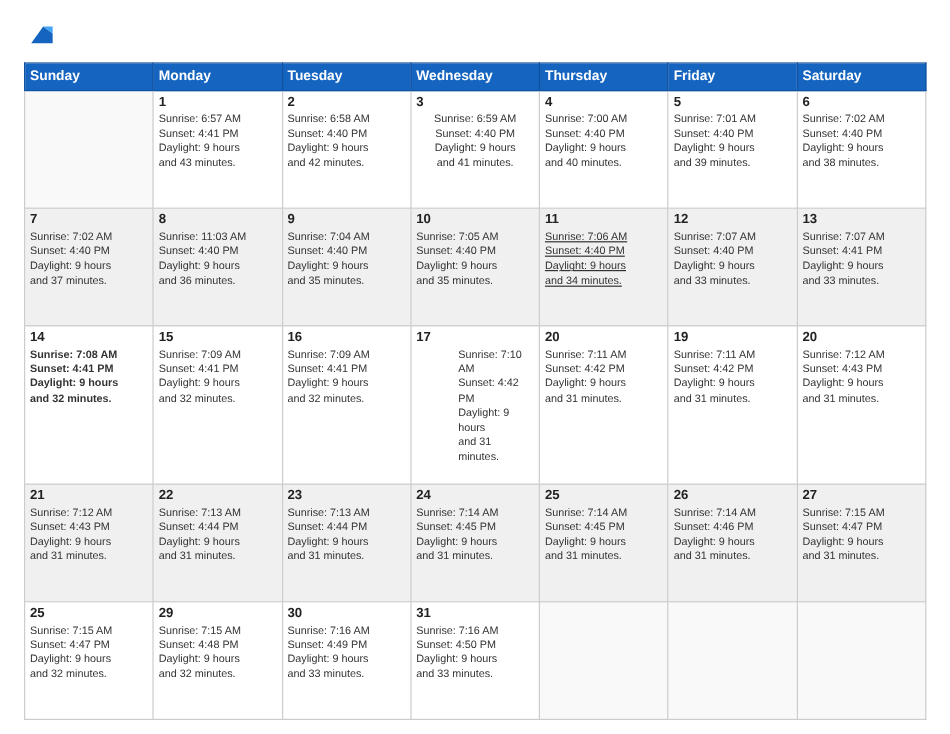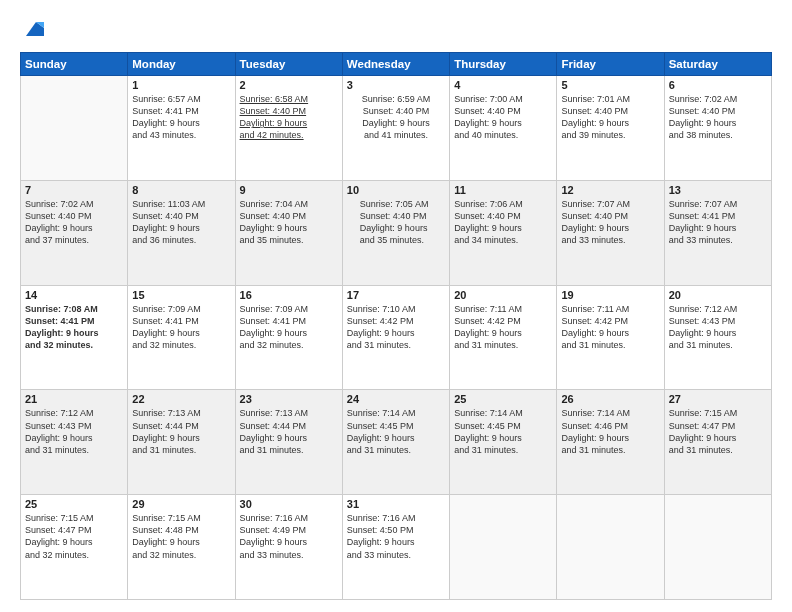--- a/index.html
+++ b/index.html
@@ -137,21 +137,21 @@
           <td class="empty-cell"></td>
           <td>
             <span class="day-num">1</span>
             <div class="cell-info" style="white-space: pre-line;">Sunrise: 6:57 AM
 Sunset: 4:41 PM
 Daylight: 9 hours
 and 43 minutes.</div>
           </td>
           <td>
             <span class="day-num">2</span>
-            <div class="cell-info" style="white-space: pre-line; text-decoration: underline;">Sunrise: 6:58 AM
+            <div class="cell-info" style="white-space: pre-line;">Sunrise: 6:58 AM
 Sunset: 4:40 PM
 Daylight: 9 hours
 and 42 minutes.</div>
           </td>
           <td>
             <span class="day-num">3</span>
             <div class="cell-info" style="white-space: pre-line; text-align: center;">Sunrise: 6:59 AM
 Sunset: 4:40 PM
 Daylight: 9 hours
 and 41 minutes.</div>
@@ -195,28 +195,28 @@
           </td>
           <td>
             <span class="day-num">9</span>
             <div class="cell-info" style="white-space: pre-line;">Sunrise: 7:04 AM
 Sunset: 4:40 PM
 Daylight: 9 hours
 and 35 minutes.</div>
           </td>
           <td>
             <span class="day-num">10</span>
-            <div class="cell-info" style="white-space: pre-line; margin-left: 13px;">Sunrise: 7:05 AM
+            <div class="cell-info" style="white-space: pre-line;">Sunrise: 7:05 AM
 Sunset: 4:40 PM
 Daylight: 9 hours
 and 35 minutes.</div>
           </td>
           <td>
             <span class="day-num">11</span>
-            <div class="cell-info" style="white-space: pre-line;">Sunrise: 7:06 AM
+            <div class="cell-info" style="white-space: pre-line; text-decoration: underline;">Sunrise: 7:06 AM
 Sunset: 4:40 PM
 Daylight: 9 hours
 and 34 minutes.</div>
           </td>
           <td>
             <span class="day-num">12</span>
             <div class="cell-info" style="white-space: pre-line;">Sunrise: 7:07 AM
 Sunset: 4:40 PM
 Daylight: 9 hours
 and 33 minutes.</div>
@@ -246,21 +246,21 @@
           </td>
           <td>
             <span class="day-num">16</span>
             <div class="cell-info" style="white-space: pre-line;">Sunrise: 7:09 AM
 Sunset: 4:41 PM
 Daylight: 9 hours
 and 32 minutes.</div>
           </td>
           <td>
             <span class="day-num">17</span>
-            <div class="cell-info" style="white-space: pre-line;">Sunrise: 7:10 AM
+            <div class="cell-info" style="white-space: pre-line; margin-left: 35px;">Sunrise: 7:10 AM
 Sunset: 4:42 PM
 Daylight: 9 hours
 and 31 minutes.</div>
           </td>
           <td>
             <span class="day-num">20</span>
             <div class="cell-info" style="white-space: pre-line;">Sunrise: 7:11 AM
 Sunset: 4:42 PM
 Daylight: 9 hours
 and 31 minutes.</div>

